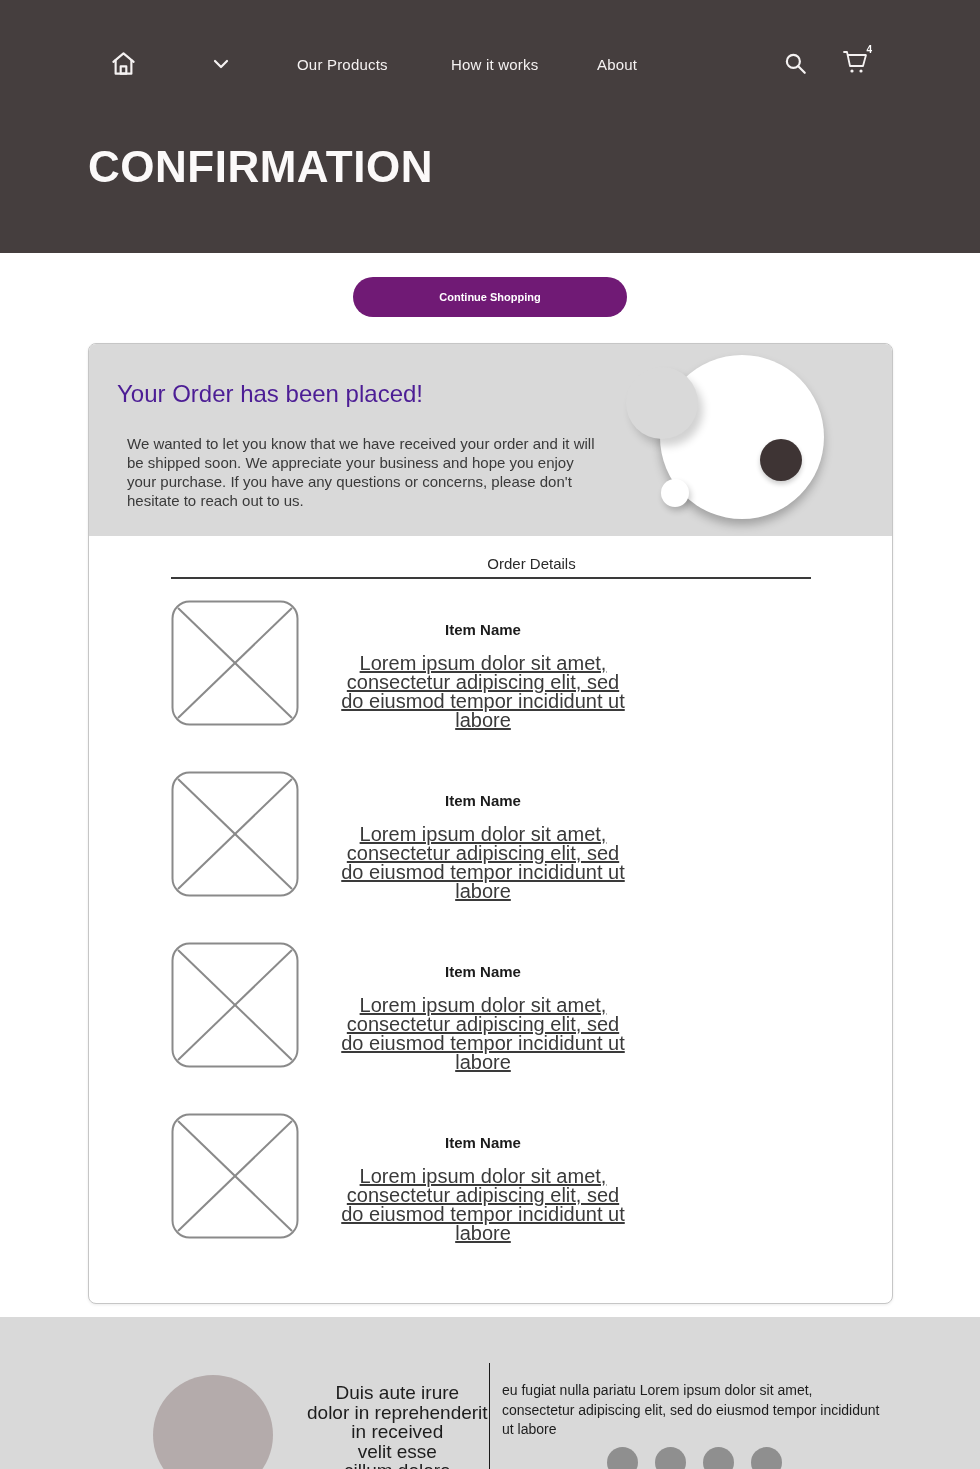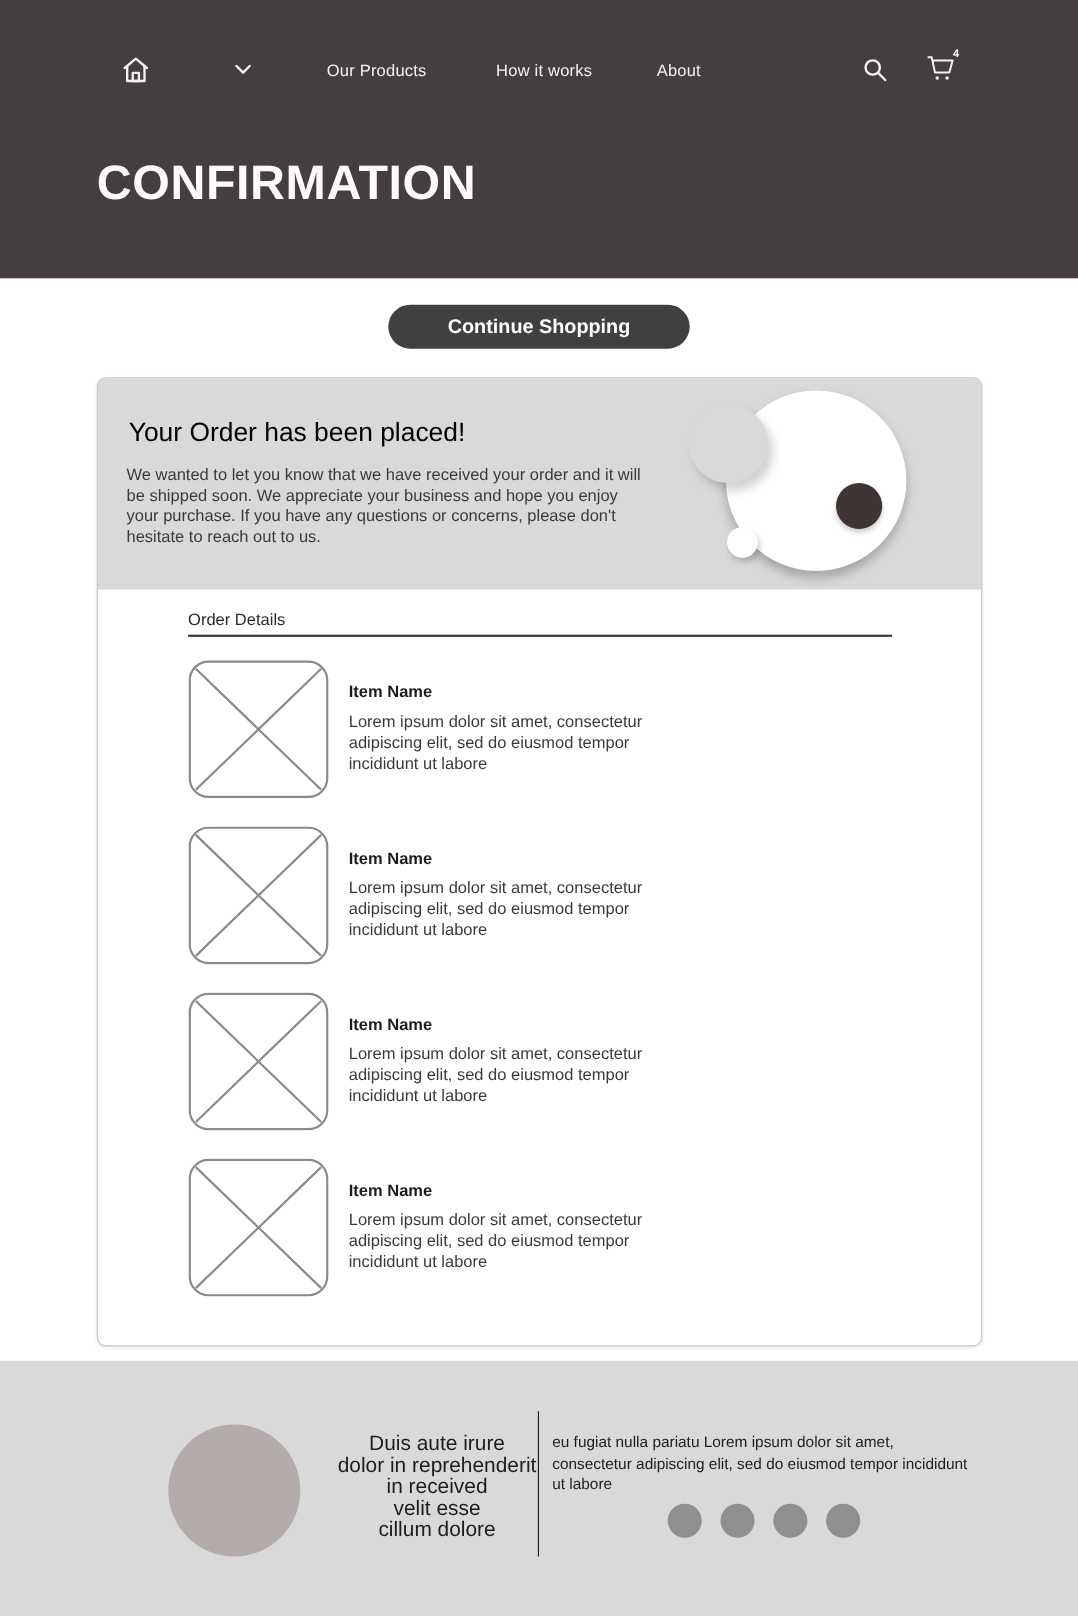--- a/index.html
+++ b/index.html
@@ -48,24 +48,24 @@
     margin: 0; font-size: 17px; font-style: italic; line-height: 20px;
     color: #f3f0f0;
   }
   .hero .subtitle span { display: block; }
 
   
   .continue-btn {
     display: block;
     width: 274px; height: 40px;
     margin: 24px auto 0 auto;
-    background: #404040; color: #ffffff;
+    background: #701a75; color: #ffffff;
     border: none; border-radius: 21px;
     font-family: "Liberation Sans", sans-serif;
-    font-size: 18px; font-weight: bold;
+    font-size: 11px; font-weight: bold;
     cursor: pointer;
   }
 
   
   .order-card {
     width: 805px;
     margin: 26px 0 0 88px;
     background: #ffffff;
     border: 1px solid #c6c6c6;
     border-radius: 8px;
@@ -73,43 +73,43 @@
     box-shadow: 0 1px 3px rgba(0,0,0,0.08);
   }
   .card-top {
     position: relative;
     height: 192px;
     background: #d9d9d9;
     overflow: hidden;
   }
   .card-top h2 {
     position: absolute; left: 28px; top: 36px;
-    margin: 0; font-size: 24px; font-weight: 400; color: #000000;
+    margin: 0; font-size: 24px; font-weight: 400; color: #4c1d95;
   }
   .card-top .msg {
     position: absolute; left: 26px; top: 78px;
-    margin: 0; width: 472px;
+    margin: 12px; width: 472px;
     font-size: 15px; line-height: 19px; color: #3a3a3a;
   }
   .circle { position: absolute; border-radius: 50%; }
   .circle-big   { left: 571px; top: 11px;  width: 164px; height: 164px; background: #ffffff; box-shadow: 0 6px 10px rgba(0,0,0,0.25); z-index: 1; }
   .circle-bite  { left: 537px; top: 23px;  width: 72px;  height: 72px;  background: #d9d9d9; box-shadow: 5px 7px 9px rgba(0,0,0,0.18); z-index: 2; }
   .circle-eye   { left: 671px; top: 95px;  width: 42px;  height: 42px;  background: #3e3434; box-shadow: 0 3px 5px rgba(0,0,0,0.2); z-index: 3; }
   .circle-small { left: 572px; top: 135px; width: 28px;  height: 28px;  background: #ffffff; box-shadow: 2px 4px 6px rgba(0,0,0,0.2); z-index: 4; }
 
-  .card-body { padding: 19px 0 44px 82px; }
+  .card-body { padding: 19px 0 44px 82px; text-align: center; }
   .od-title { font-size: 15px; color: #2a2a2a; margin-bottom: 5px; }
   .od-rule  { width: 640px; height: 2px; background: #3a3a3a; margin-bottom: 21px; }
 
   .order-item { display: flex; margin-bottom: 25px; }
   .order-item:last-child { margin-bottom: 0; }
   .thumb { flex: 0 0 128px; width: 128px; height: 126px; }
   .item-text { margin-left: 18px; padding-top: 21px; }
   .item-name { font-size: 15px; font-weight: bold; color: #1c1c1c; margin: 0 0 9px 0; }
-  .item-desc { font-size: 15px; color: #3a3a3a; line-height: 19px; width: 300px; margin: 0; }
+  .item-desc { font-size: 20px; color: #3a3a3a; line-height: 19px; width: 300px; margin: 16px; text-decoration: underline; }
 
   
   .footer {
     position: relative;
     height: 237px;
     margin-top: 13px;
     background: #d9d9d9;
   }
   .logo-circle {
     position: absolute; left: 153px; top: 58px;

